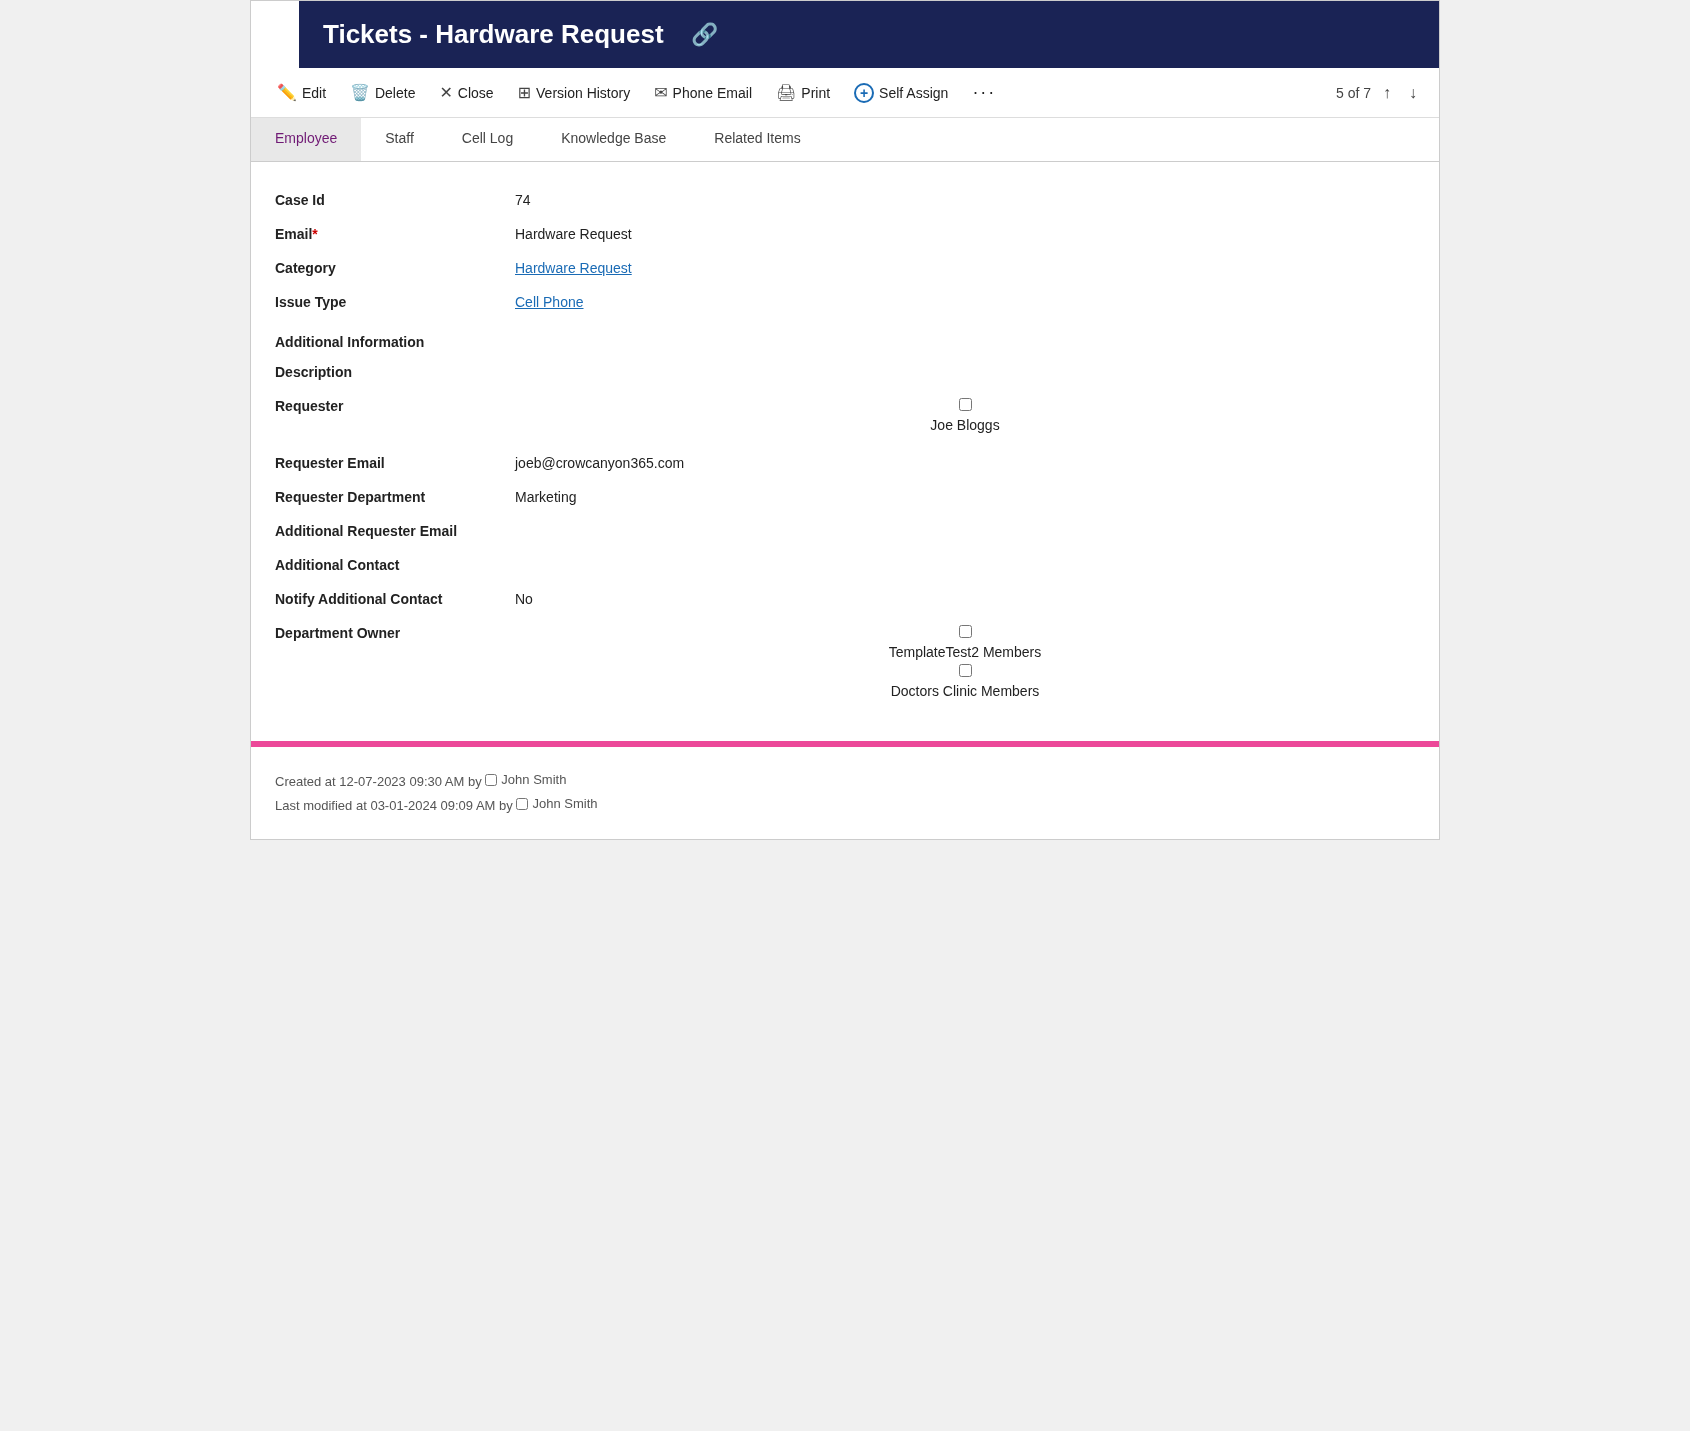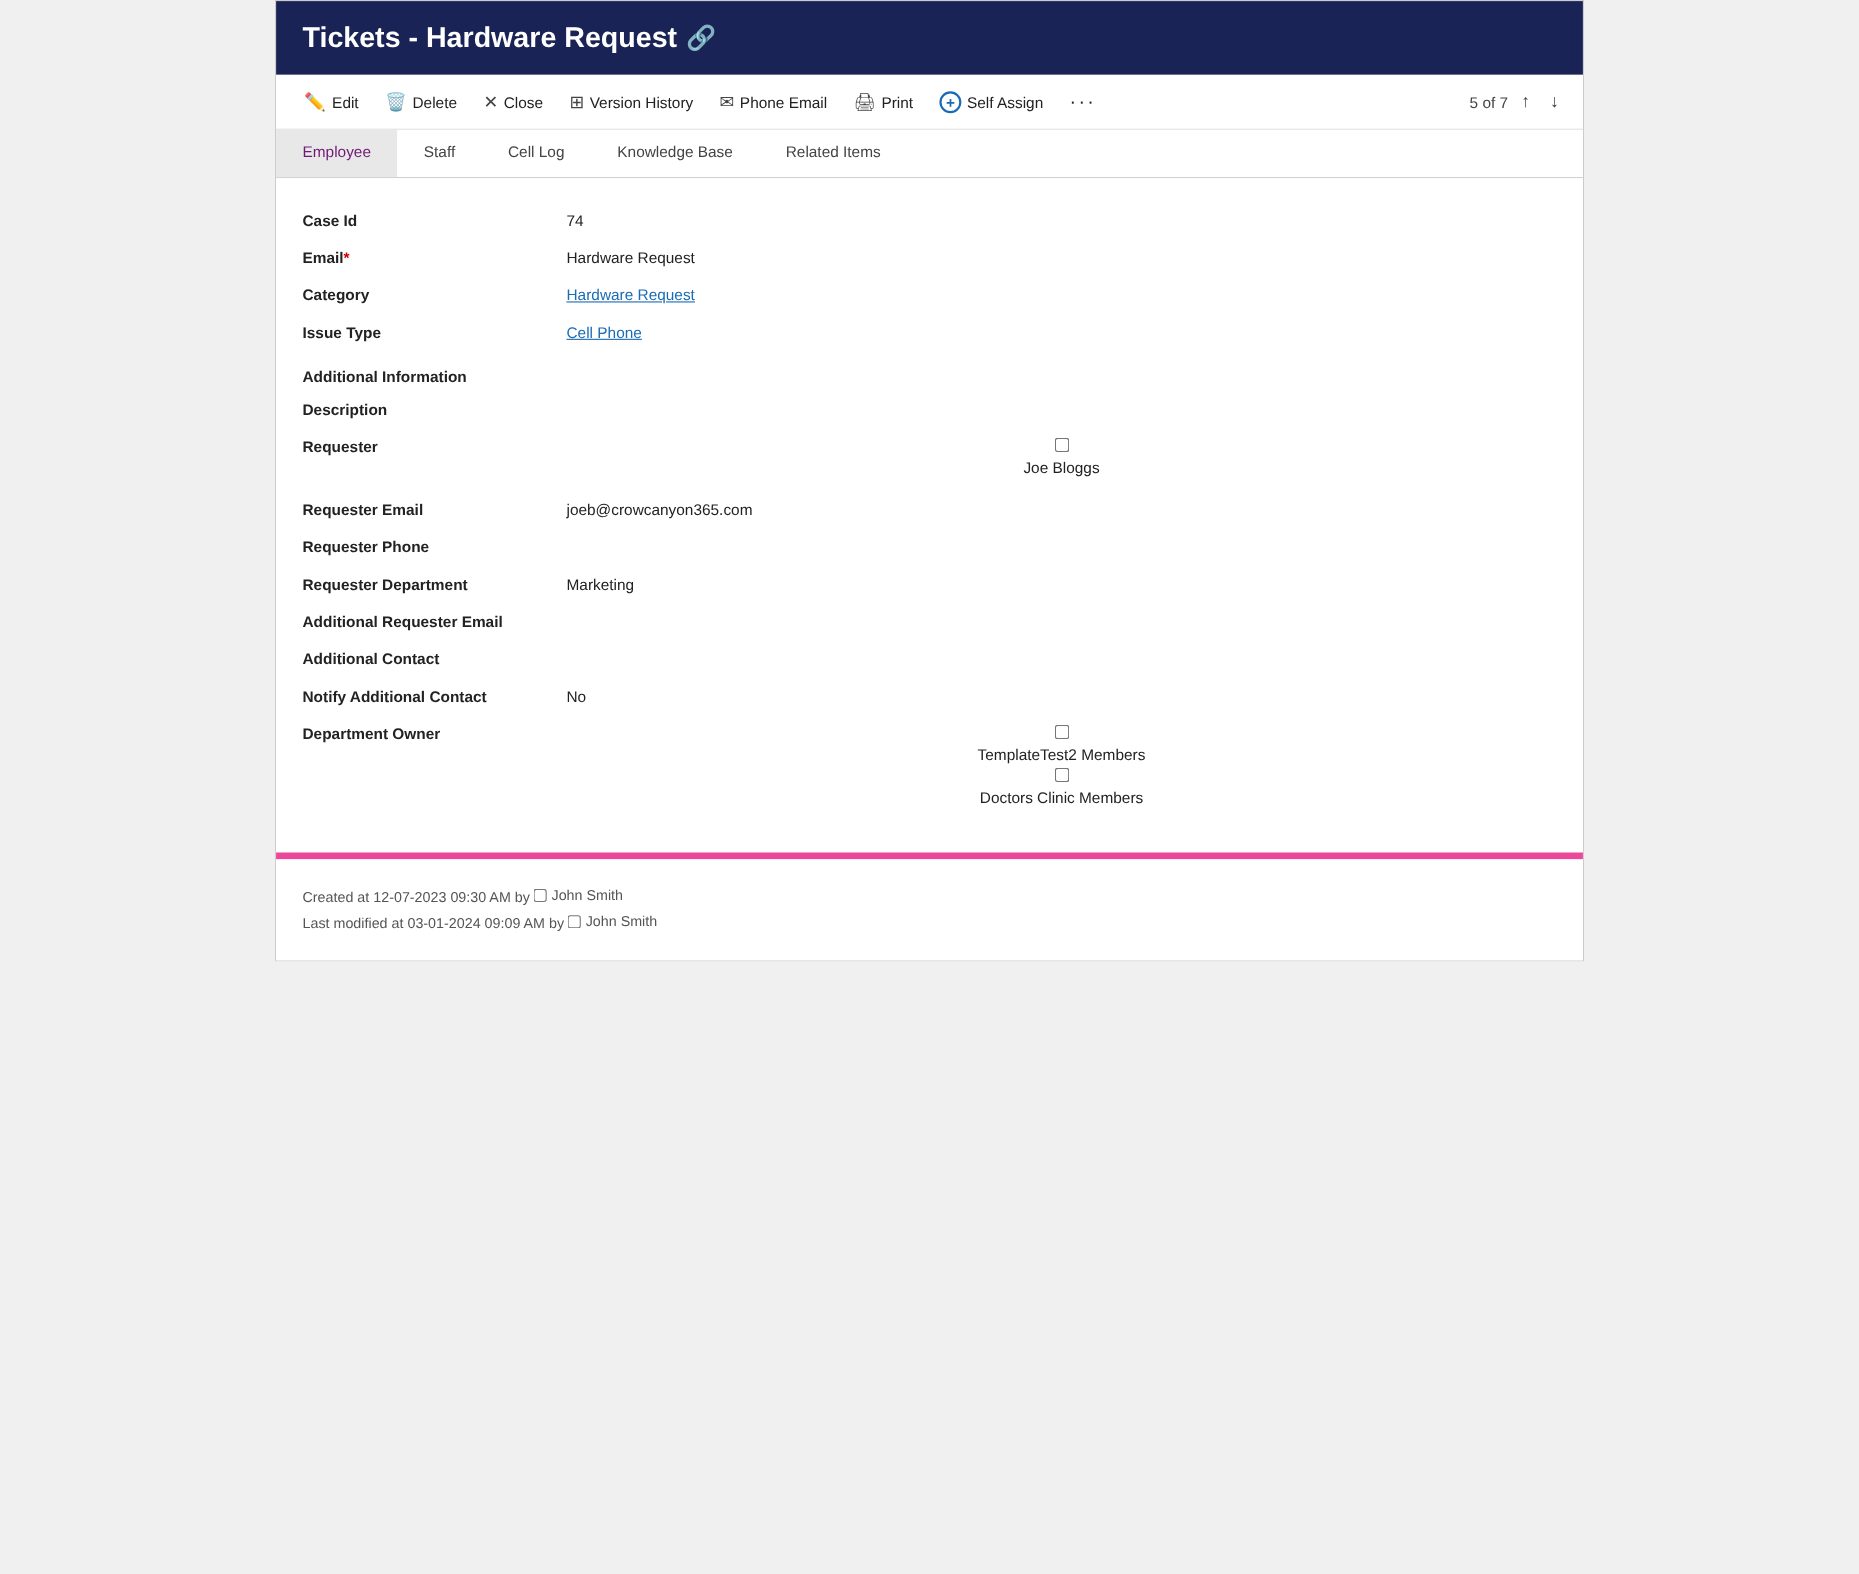--- a/index.html
+++ b/index.html
@@ -7,21 +7,22 @@
 
     .page-wrapper { width: 1190px; margin: 0 auto; background: #fff; border: 1px solid #ccc; }
 
     
     .page-header {
       background: #1a2355;
       color: #fff;
       padding: 18px 24px;
       display: flex;
       align-items: center;
-      gap: 8px;
+      gap: 28px;
+      margin-left: 48px;
     }
     .page-header h1 {
       font-size: 26px;
       font-weight: 700;
       color: #fff;
     }
     .header-link-icon {
       color: #c9a227;
       font-size: 22px;
     }
@@ -291,24 +292,20 @@
           <span>Joe Bloggs</span>
         </div>
       </div>
     </div>
 
     <div class="field-row">
       <div class="field-label">Requester Email</div>
       <div class="field-value">joeb@crowcanyon365.com</div>
     </div>
 
-    <div class="field-row">
-      <div class="field-label">Requester Phone</div>
-      <div class="field-value"></div>
-    </div>
 
     <div class="field-row">
       <div class="field-label">Requester Department</div>
       <div class="field-value">Marketing</div>
     </div>
 
     <div class="field-row">
       <div class="field-label">Additional Requester Email</div>
       <div class="field-value"></div>
     </div>

